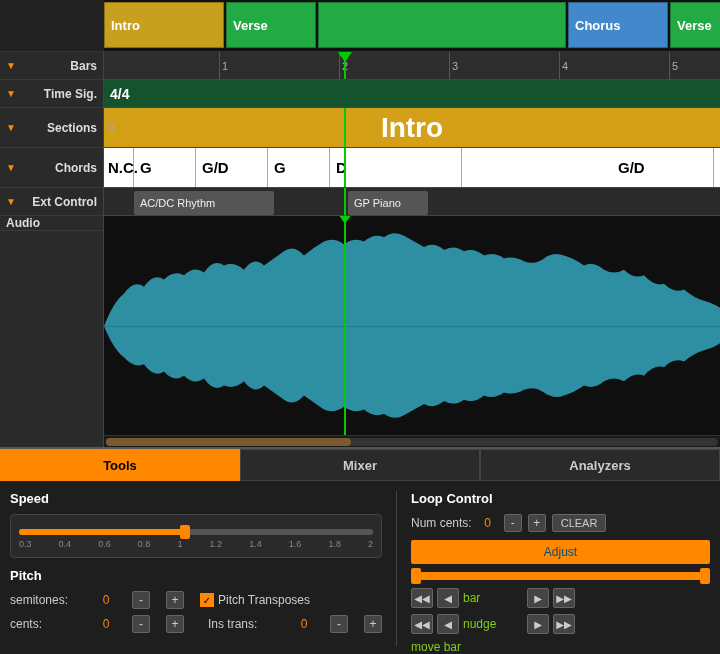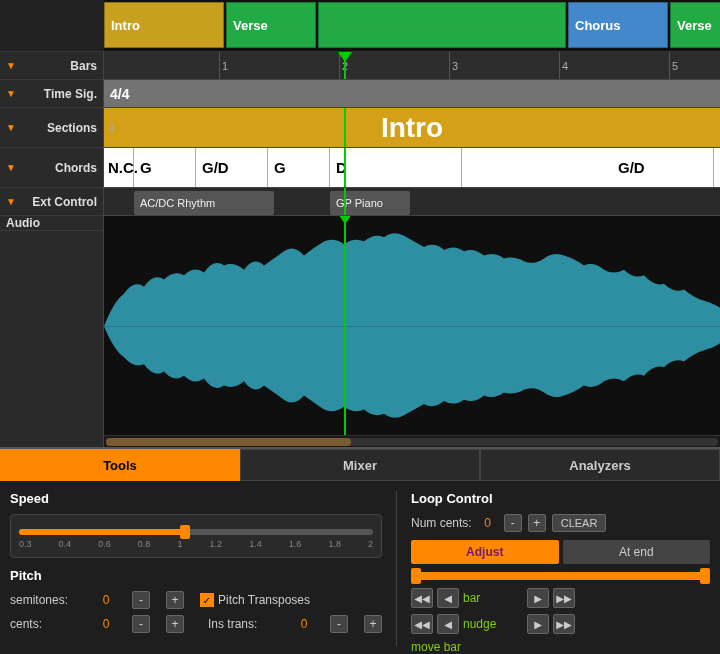--- a/index.html
+++ b/index.html
@@ -111,21 +111,21 @@
       position: absolute;
       top: 0;
       bottom: 0;
       width: 1px;
       background: #555;
     }
 
     
     .timesig-row-content {
       height: 28px;
-      background: #737373;
+      background: #14532d;
       border-bottom: 1px solid #444;
       position: relative;
       display: flex;
       align-items: center;
       padding-left: 6px;
       color: #fff;
       font-size: 14px;
       font-weight: bold;
     }
 
@@ -413,22 +413,22 @@
       display: flex;
       align-items: center;
       justify-content: center;
       font-size: 12px;
       cursor: pointer;
       border-radius: 2px;
       border: none;
     }
     .adj-btn.active {
       background: #f80;
-      color: #701a75;
-      font-weight: bold;
+      color: #0c4a6e;
+      font-weight: normal;
     }
     .adj-btn.inactive {
       background: #444;
       color: #ccc;
     }
 
     .loop-slider-track {
       height: 8px;
       background: #444;
       border-radius: 4px;
@@ -575,21 +575,21 @@
         <div class="chord-block" style="left: 32px; width: 60px;">G</div>
         <div class="chord-block" style="left: 94px; width: 70px;">G/D</div>
         <div class="chord-block" style="left: 166px; width: 60px;">G</div>
         <div class="chord-block" style="left: 228px; width: 130px;">D</div>
         <div class="chord-block" style="left: 510px; width: 100px;">G/D</div>
         <div style="position: absolute; top: 0px; bottom: 0px; width: 2px; background: rgb(0, 204, 0); z-index: 10; left: 240px;"></div>
       </div>
 
     <div class="extctrl-row-content" id="extctrl-row">
         <div class="ext-block" style="left: 30px; width: 140px;">AC/DC Rhythm</div>
-        <div class="ext-block" style="left: 226px; width: 80px;">GP Piano</div>
+        <div class="ext-block" style="left: 244px; width: 80px;">GP Piano</div>
         <div style="position: absolute; top: 0px; bottom: 0px; width: 2px; background: rgb(0, 204, 0); z-index: 10; left: 240px;"></div>
       </div>
 
     <div class="audio-row-content" id="audio-row">
       <svg class="waveform-svg" viewBox="0 0 616 155" preserveAspectRatio="none">
 
         <rect x="0" y="0" width="616" height="155" fill="#111"></rect>
 
         <path d="M0 78 Q10 60 20 55 Q30 45 40 50 Q50 40 60 45 Q70 38 80 42 Q90 35 100 40 Q110 30 120 35 Q130 32 140 38 Q150 28 160 35 Q170 30 180 25 Q190 20 200 28 Q210 22 220 18 Q230 15 240 20 Q250 15 260 18 Q270 12 280 15 Q290 10 300 14 Q310 18 320 22 Q330 18 340 24 Q350 20 360 25 Q370 22 380 28 Q390 25 400 30 Q410 28 420 32 Q430 35 440 30 Q450 25 460 28 Q470 30 480 35 Q490 32 500 38 Q510 42 520 38 Q530 45 540 42 Q550 50 560 48 Q570 55 580 52 Q590 58 600 60 Q610 62 616 65 L616 78 Z" fill="#38b0c8" opacity="0.9"></path>
 
@@ -677,21 +677,20 @@
       <div class="num-times-row">
         <span class="nt-label">Num cents:</span>
         <span class="nt-val">0</span>
         <div class="spin-btn">-</div>
         <div class="spin-btn">+</div>
         <div class="clear-btn">CLEAR</div>
       </div>
 
       <div class="adjust-row">
         <div class="adj-btn active">Adjust</div>
-        <div class="adj-btn inactive">At end</div>
       </div>
 
       <div class="loop-slider-track">
         <div class="loop-slider-fill"></div>
         <div class="loop-slider-left"></div>
         <div class="loop-slider-right"></div>
       </div>
 
       <div class="nav-row">
         <div class="nav-btn">◀◀</div>

